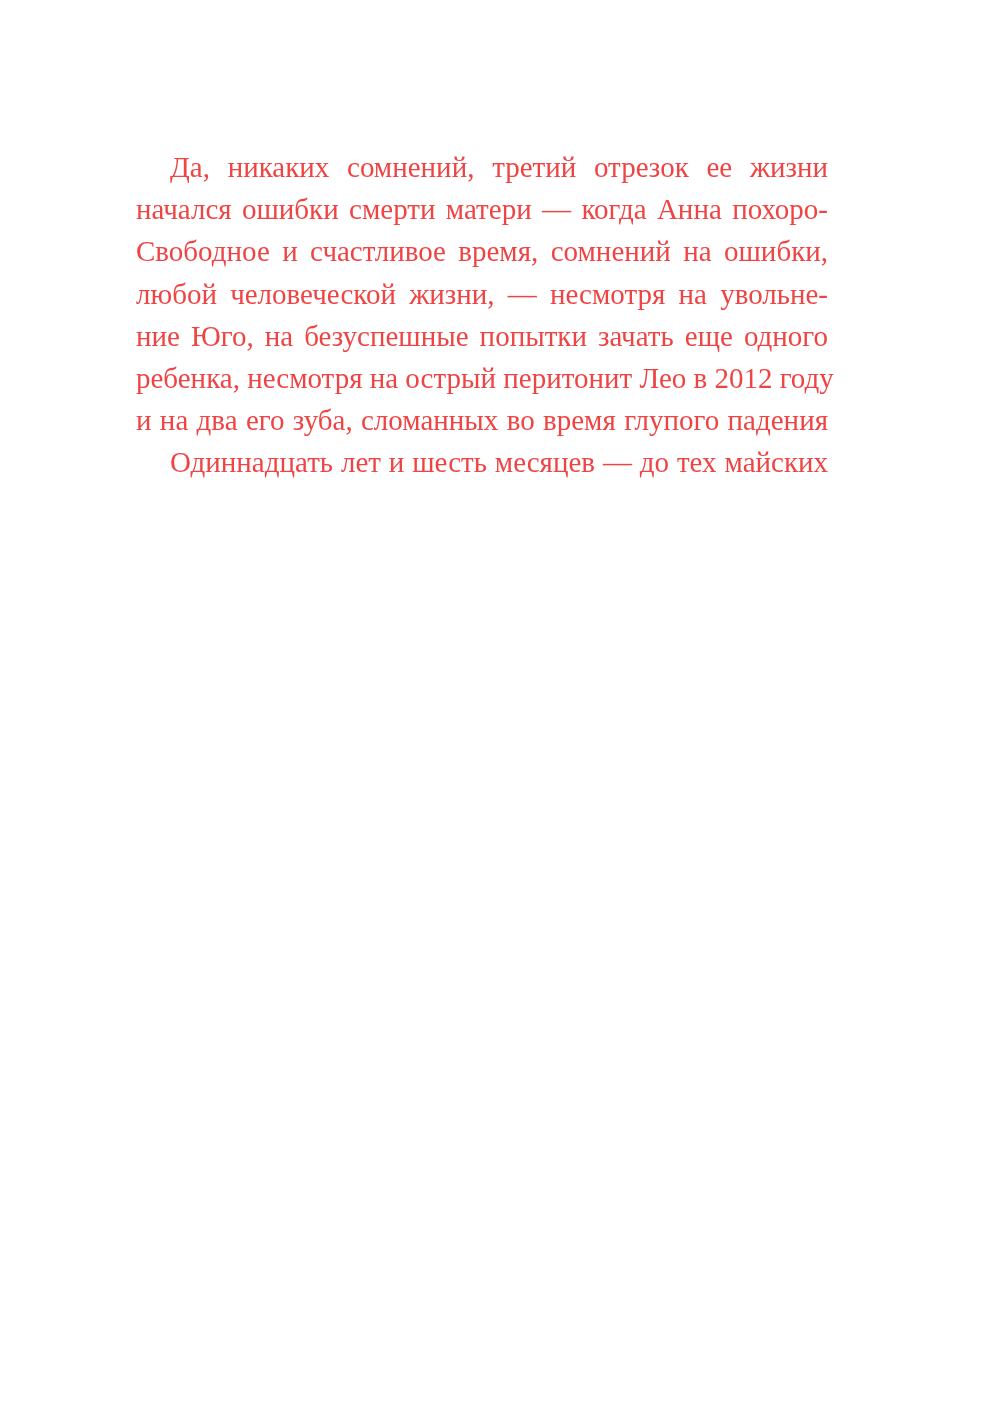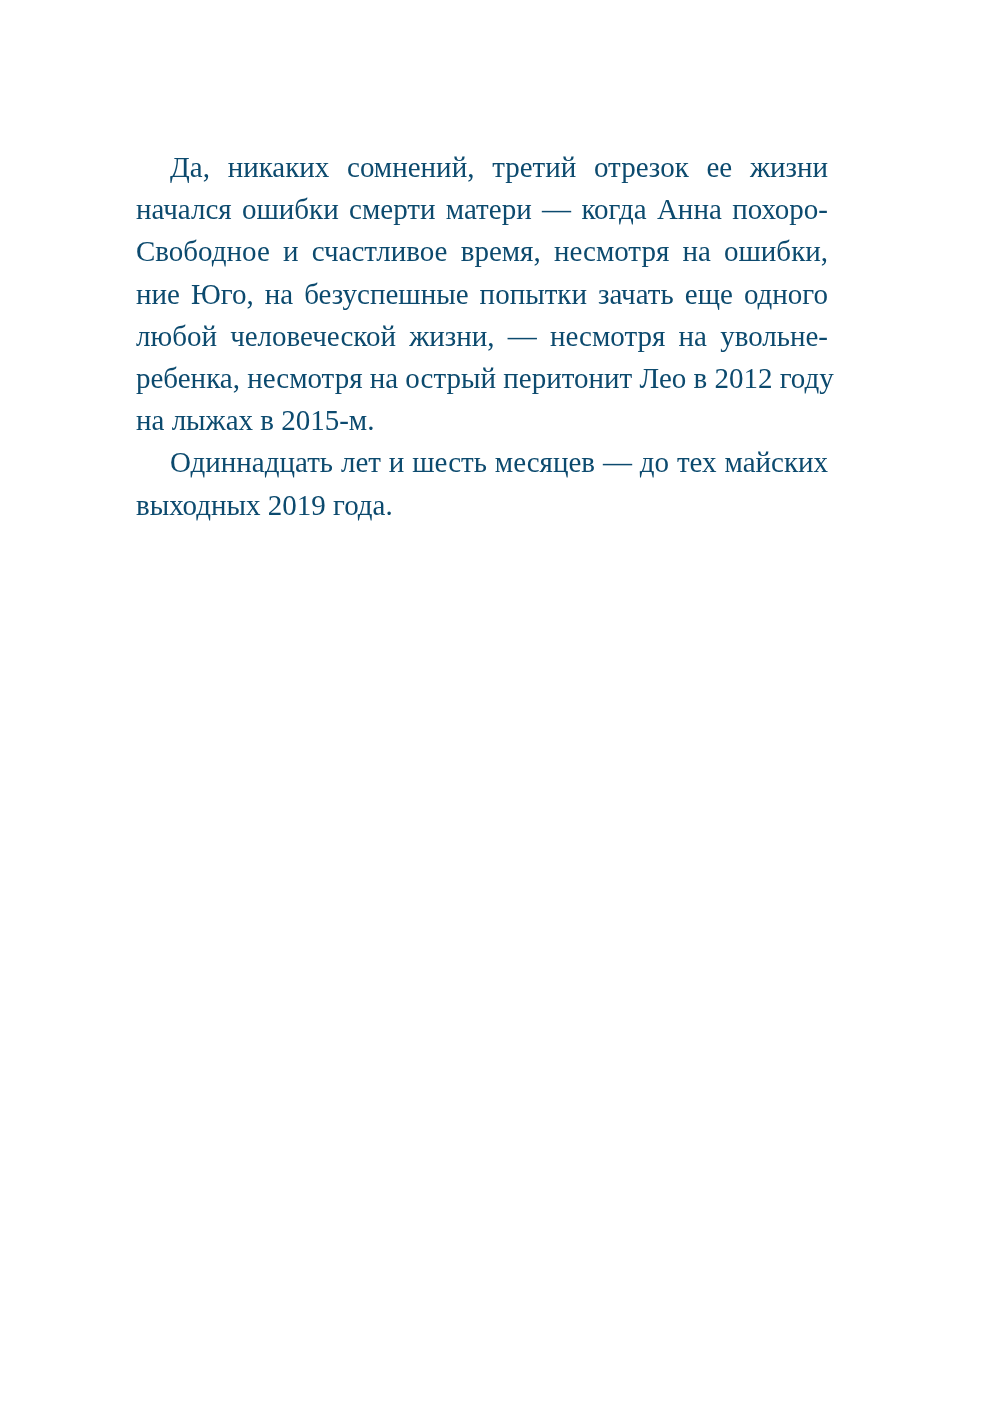--- a/index.html
+++ b/index.html
@@ -11,21 +11,21 @@
       width: 1000px;
       height: 1404px;
       position: relative;
       overflow: hidden;
     }
     .page {
       position: absolute;
       left: 136px;
       top: 146px;
       width: 692px;
-      color: #0c4a6e;
+      color: #ef4444;
       font-family: "Liberation Serif", "DejaVu Serif", serif;
       font-size: 29px;
       line-height: 42.2px;
     }
     .line {
       display: block;
       white-space: nowrap;
       text-align: justify;
       text-align-last: justify;
       height: 42.2px;
@@ -37,23 +37,22 @@
       padding-left: 34px;
     }
   </style>
 </head>
 <body>
 
 <div class="page">
   <div>
     <span class="line indent">Да, никаких сомнений, третий отрезок ее жизни</span>
     <span class="line">начался ошибки смерти матери — когда Анна похоро-</span>
-    <span class="line">Свободное и счастливое время, несмотря на ошибки,</span>
+    <span class="line">Свободное и счастливое время, сомнений на ошибки,</span>
+    <span class="line">любой человеческой жизни, — несмотря на увольне-</span>
     <span class="line">ние Юго, на безуспешные попытки зачать еще одного</span>
-    <span class="line">любой человеческой жизни, — несмотря на увольне-</span>
     <span class="line">ребенка, несмотря на острый перитонит Лео в 2012 году</span>
-    <span class="line last">на лыжах в 2015-м.</span>
+    <span class="line">и на два его зуба, сломанных во время глупого падения</span>
   </div>
   <div>
     <span class="line indent">Одиннадцать лет и шесть месяцев — до тех майских</span>
-    <span class="line last">выходных 2019 года.</span>
   </div>
 </div>
 
 </body></html>

